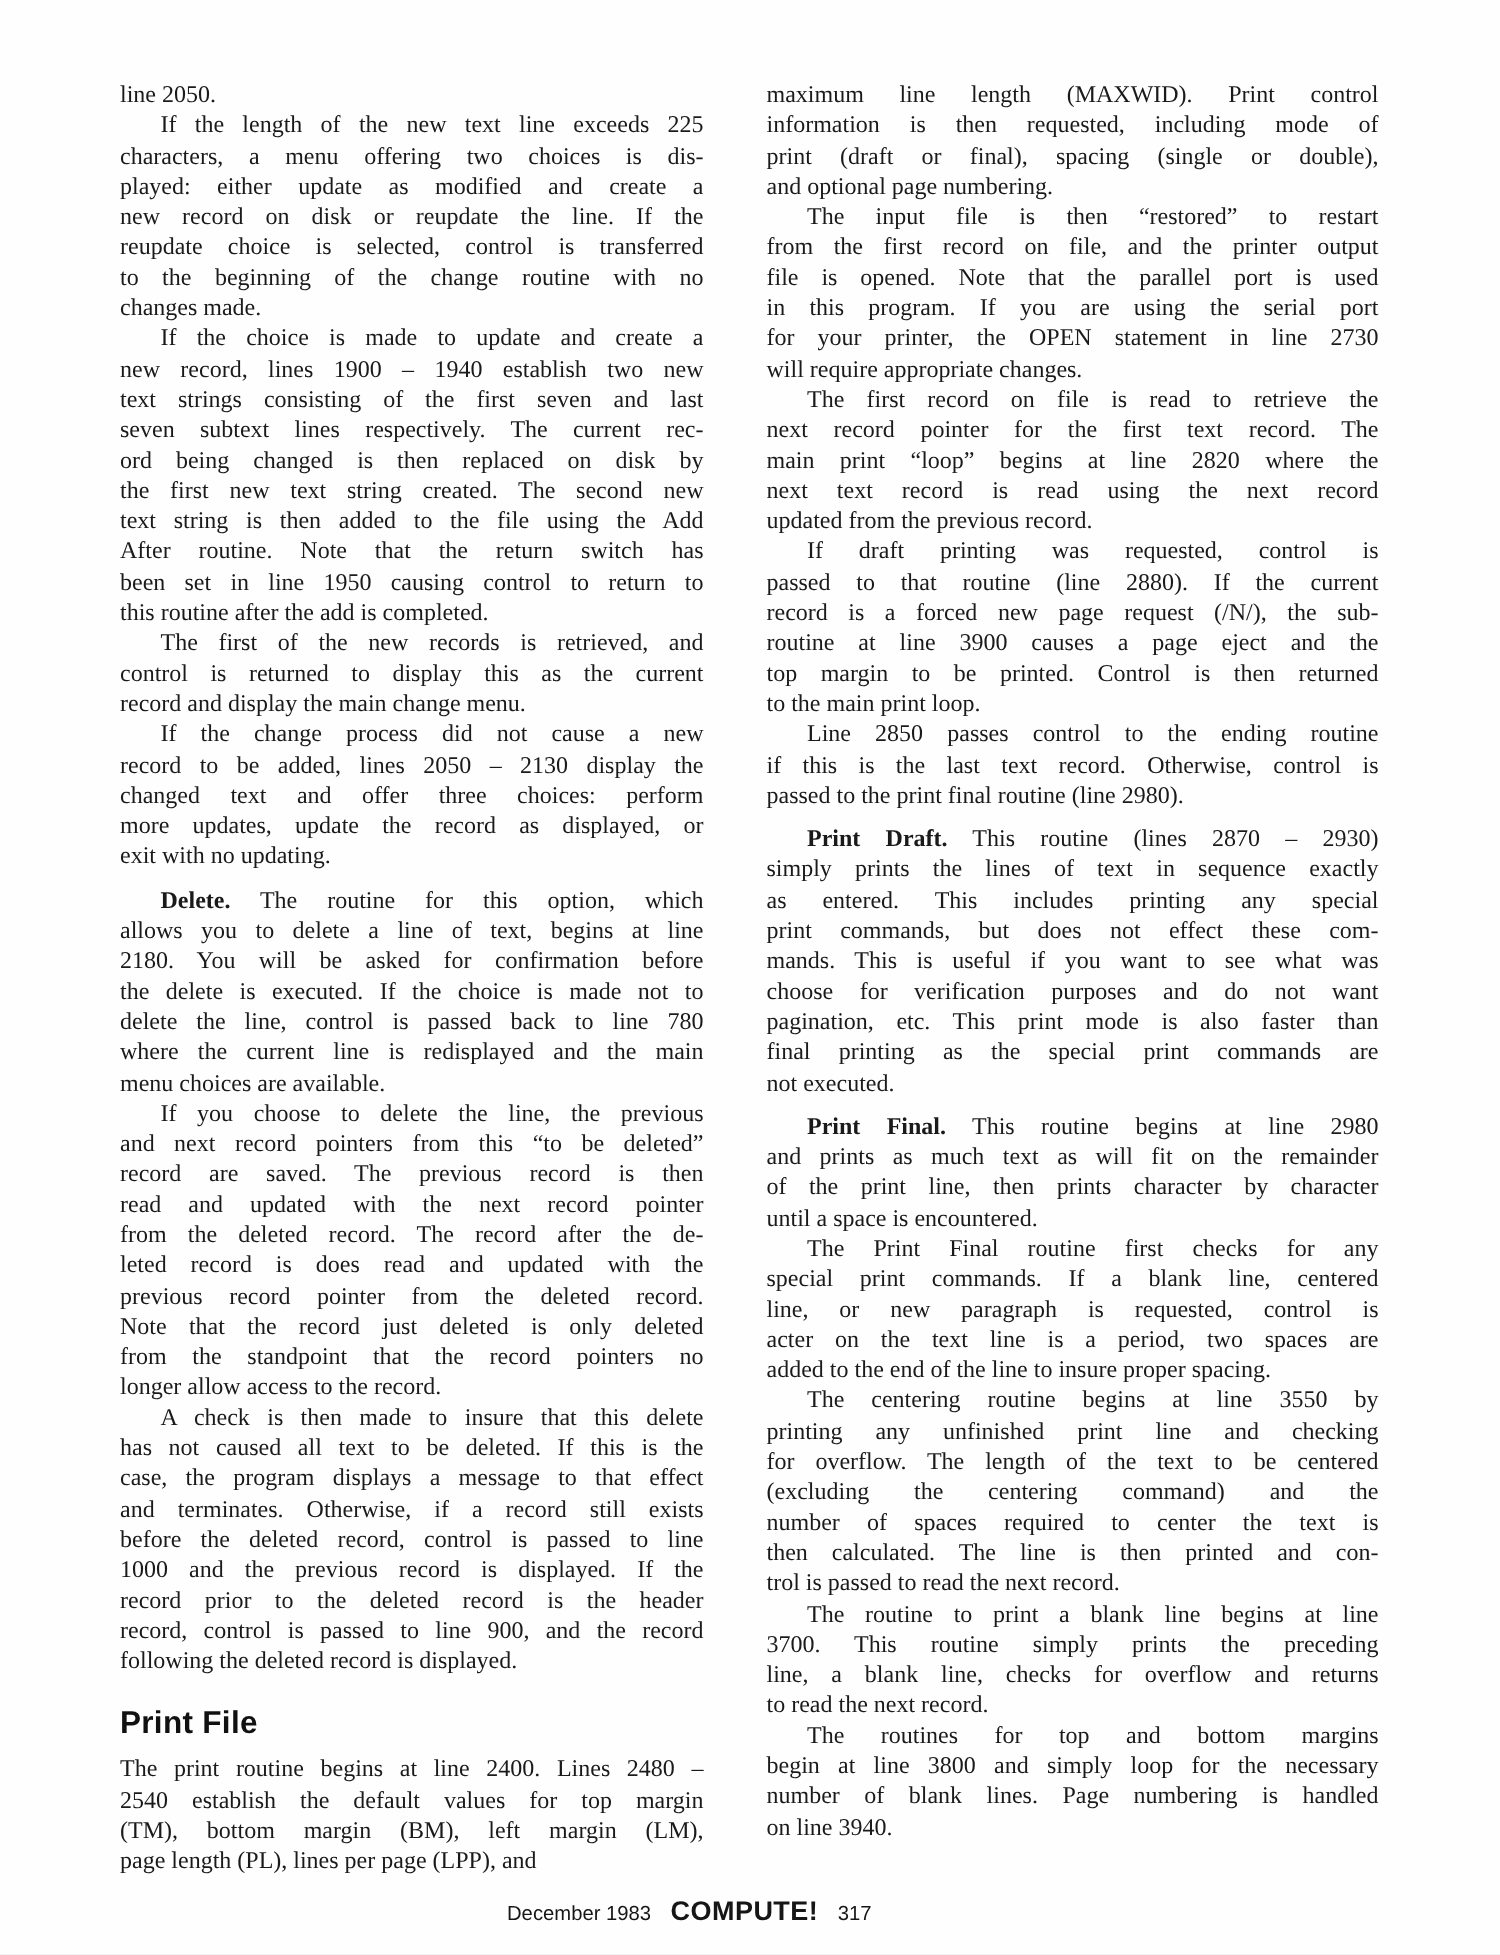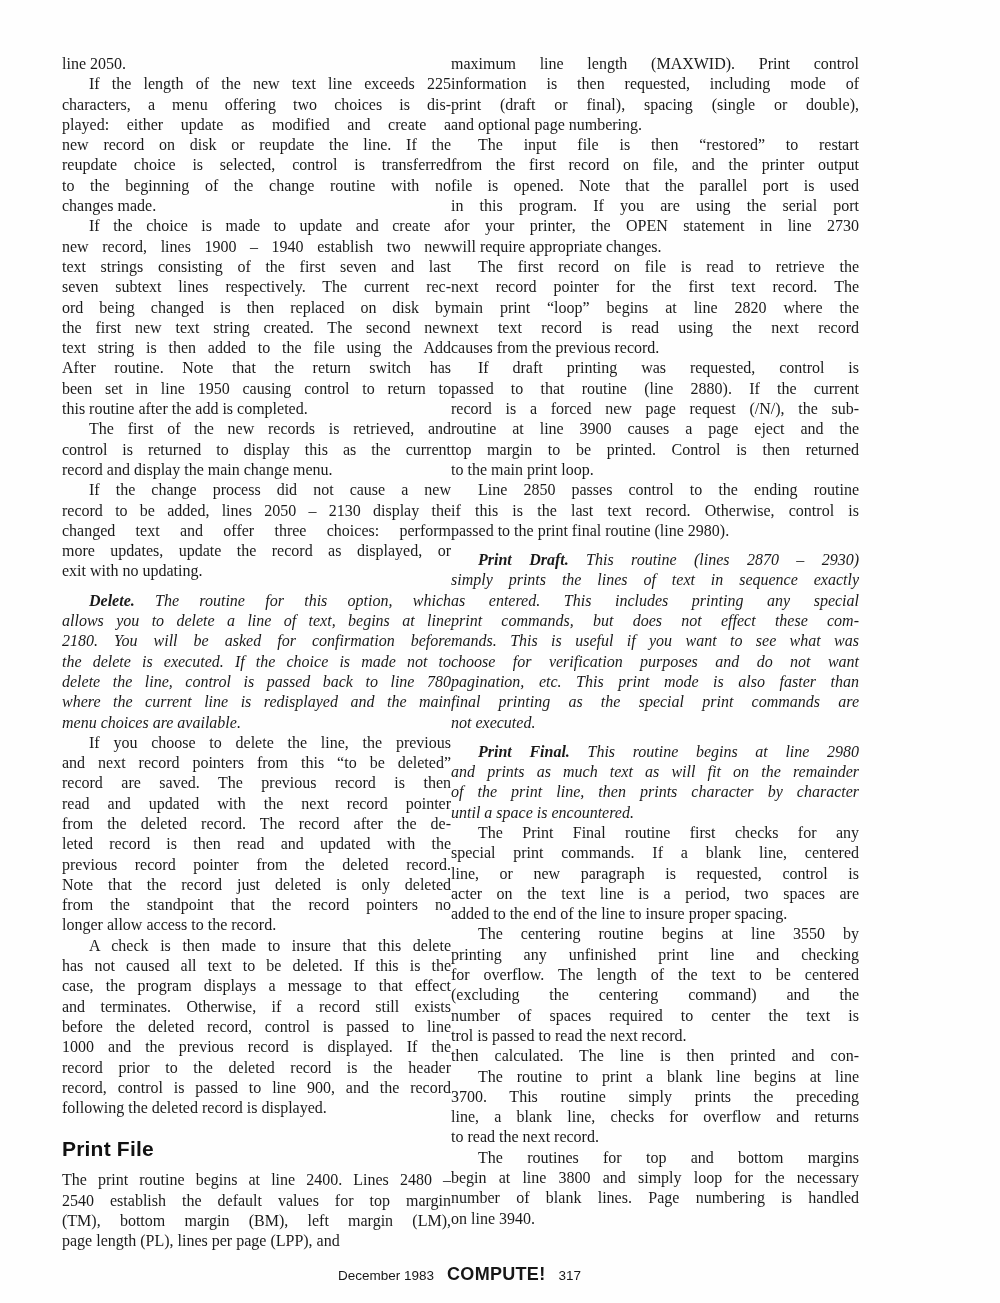--- a/index.html
+++ b/index.html
@@ -7,27 +7,28 @@
     position: relative;
     width: 1000px;
     height: 1303px;
     background: #fefefe;
     color: #1a1a1a;
     font-family: "Liberation Serif", serif;
     overflow: hidden;
   }
   .columns {
     display: flex;
-    padding: 54px 81px 0 62px;
+    padding: 54px 81px 0 80px;
+    gap: 42px;
   }
   .col { flex: 0 0 auto; }
   .col-left  { width: 389px; }
   .col-right { width: 408px; }
   .para { margin: 0; }
-  .para.space-before { margin-top: 9px; font-style: italic; }
+  .para.space-before { margin-top: 9px; }
   .tl {
     font-size: 16px;
     line-height: 20.3px;
     text-align: justify;
     text-align-last: justify;
     white-space: normal;
   }
   .tl.last { text-align-last: left; }
   .tl.indent { text-indent: 27px; }
   .tl b { font-weight: 700; }
@@ -103,21 +104,21 @@
           <div class="tl">delete the line, control is passed back to line 780</div>
           <div class="tl">where the current line is redisplayed and the main</div>
           <div class="tl last">menu choices are available.</div>
         </div>
         <div class="para">
           <div class="tl indent">If you choose to delete the line, the previous</div>
           <div class="tl">and next record pointers from this “to be deleted”</div>
           <div class="tl">record are saved. The previous record is then</div>
           <div class="tl">read and updated with the next record pointer</div>
           <div class="tl">from the deleted record. The record after the de-</div>
-          <div class="tl">leted record is then read and updated with the</div>
+          <div class="tl">leted record is does read and updated with the</div>
           <div class="tl">previous record pointer from the deleted record.</div>
           <div class="tl">Note that the record just deleted is only deleted</div>
           <div class="tl">from the standpoint that the record pointers no</div>
           <div class="tl last">longer allow access to the record.</div>
         </div>
         <div class="para">
           <div class="tl indent">A check is then made to insure that this delete</div>
           <div class="tl">has not caused all text to be deleted. If this is the</div>
           <div class="tl">case, the program displays a message to that effect</div>
           <div class="tl">and terminates. Otherwise, if a record still exists</div>
@@ -148,21 +149,21 @@
           <div class="tl">file is opened. Note that the parallel port is used</div>
           <div class="tl">in this program. If you are using the serial port</div>
           <div class="tl">for your printer, the OPEN statement in line 2730</div>
           <div class="tl last">will require appropriate changes.</div>
         </div>
         <div class="para">
           <div class="tl indent">The first record on file is read to retrieve the</div>
           <div class="tl">next record pointer for the first text record. The</div>
           <div class="tl">main print “loop” begins at line 2820 where the</div>
           <div class="tl">next text record is read using the next record</div>
-          <div class="tl last">causes from the previous record.</div>
+          <div class="tl last">updated from the previous record.</div>
         </div>
         <div class="para">
           <div class="tl indent">If draft printing was requested, control is</div>
           <div class="tl">passed to that routine (line 2880). If the current</div>
           <div class="tl">record is a forced new page request (/N/), the sub-</div>
           <div class="tl">routine at line 3900 causes a page eject and the</div>
           <div class="tl">top margin to be printed. Control is then returned</div>
           <div class="tl last">to the main print loop.</div>
         </div>
         <div class="para">
@@ -193,22 +194,22 @@
           <div class="tl">line, or new paragraph is requested, control is</div>
           <div class="tl">acter on the text line is a period, two spaces are</div>
           <div class="tl last">added to the end of the line to insure proper spacing.</div>
         </div>
         <div class="para">
           <div class="tl indent">The centering routine begins at line 3550 by</div>
           <div class="tl">printing any unfinished print line and checking</div>
           <div class="tl">for overflow. The length of the text to be centered</div>
           <div class="tl">(excluding the centering command) and the</div>
           <div class="tl">number of spaces required to center the text is</div>
+          <div class="tl">then calculated. The line is then printed and con-</div>
           <div class="tl last">trol is passed to read the next record.</div>
-          <div class="tl">then calculated. The line is then printed and con-</div>
         </div>
         <div class="para">
           <div class="tl indent">The routine to print a blank line begins at line</div>
           <div class="tl">3700. This routine simply prints the preceding</div>
           <div class="tl">line, a blank line, checks for overflow and returns</div>
           <div class="tl last">to read the next record.</div>
         </div>
         <div class="para">
           <div class="tl indent">The routines for top and bottom margins</div>
           <div class="tl">begin at line 3800 and simply loop for the necessary</div>

